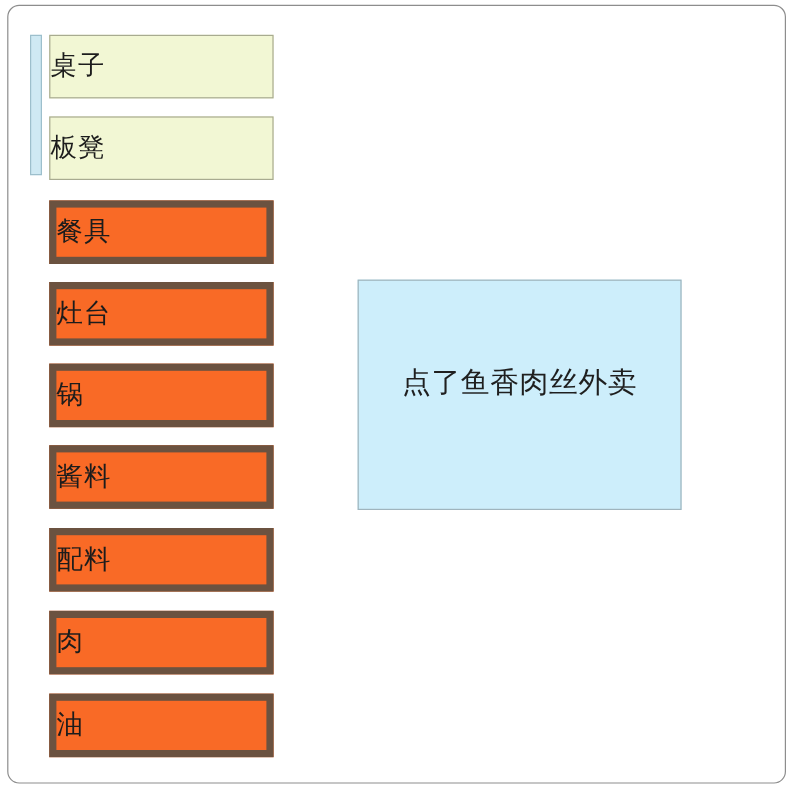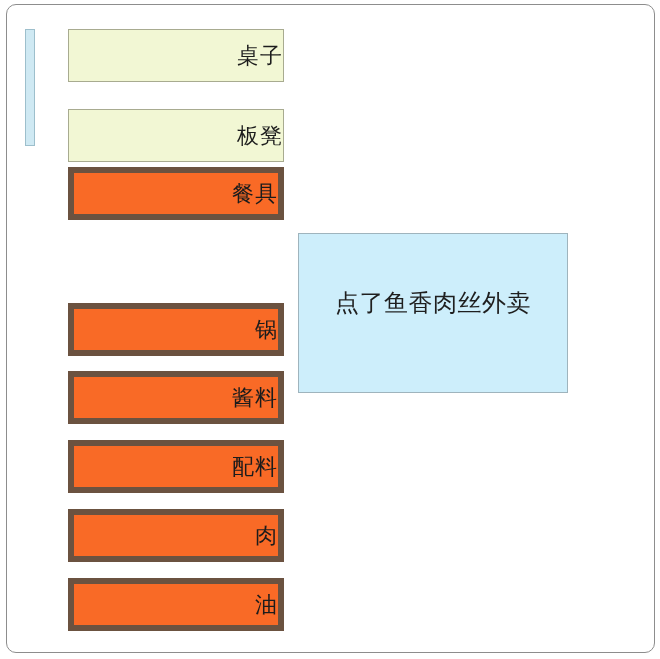--- a/index.html
+++ b/index.html
@@ -42,26 +42,26 @@
     top: 29px;
     width: 10px;
     height: 117px;
     background: #cfe9f3;
     border: 1px solid #9dbfcc;
     box-sizing: border-box;
   }
 
   .layer-box {
     position: absolute;
-    left: 68px;
-    width: 216px;
+    left: 41px;
+    width: 187px;
     box-sizing: border-box;
     display: flex;
     align-items: center;
-    justify-content: flex-end;
+    justify-content: flex-start;
     text-align: center;
     line-height: 1.05;
   }
 
   .layer-box .layer-label {
     font-size: 22px;
     letter-spacing: 1px;
     color: #1c1c1c;
     display: block;
   }
@@ -75,21 +75,21 @@
     background: #f96a26;
     border: 6px solid #7f1d1d;
   }
 
   
   #note-box {
     position: absolute;
     left: 298px;
     top: 233px;
     width: 270px;
-    height: 160px;
+    height: 192px;
     background: #cdeefb;
     border: 1px solid #9fb4bd;
     box-sizing: border-box;
     display: flex;
     align-items: center;
     justify-content: center;
   }
 
   #note-box .note-lines {
     width: 100%;
@@ -111,25 +111,28 @@
 
 <div id="canvas">
 
   <div id="frame" style="border-color: rgb(141, 141, 141);"></div>
 
   <div id="side-bar" style="background: rgb(207, 233, 243); border-color: rgb(157, 191, 204);"></div>
 
   <div class="layer-box yellow" style="top: 29px; height: 53px; background: rgb(242, 247, 212); border-color: rgb(168, 171, 144);">
     <span class="layer-label">桌子</span>
   </div>
-  <div class="layer-box yellow" style="top: 97px; height: 53px; background: rgb(242, 247, 212); border-color: rgb(168, 171, 144); margin-top: 12px;">
+  <div class="layer-box yellow" style="top: 97px; height: 53px; background: rgb(242, 247, 212); border-color: rgb(168, 171, 144);">
     <span class="layer-label">板凳</span>
   </div>
   <div class="layer-box orange" data="" style="top: 167px; height: 53px; background: rgb(249, 106, 38); border-color: rgb(107, 82, 64);">
     <span class="layer-label">餐具</span>
+  </div>
+  <div class="layer-box orange" style="top: 235px; height: 53px; background: rgb(249, 106, 38); border-color: rgb(107, 82, 64);">
+    <span class="layer-label">灶台</span>
   </div>
   <div class="layer-box orange" style="top: 303px; height: 53px; background: rgb(249, 106, 38); border-color: rgb(107, 82, 64);">
     <span class="layer-label">锅</span>
   </div>
   <div class="layer-box orange" style="top: 371px; height: 53px; background: rgb(249, 106, 38); border-color: rgb(107, 82, 64);">
     <span class="layer-label">酱料</span>
   </div>
   <div class="layer-box orange" style="top: 440px; height: 53px; background: rgb(249, 106, 38); border-color: rgb(107, 82, 64);">
     <span class="layer-label">配料</span>
   </div>

